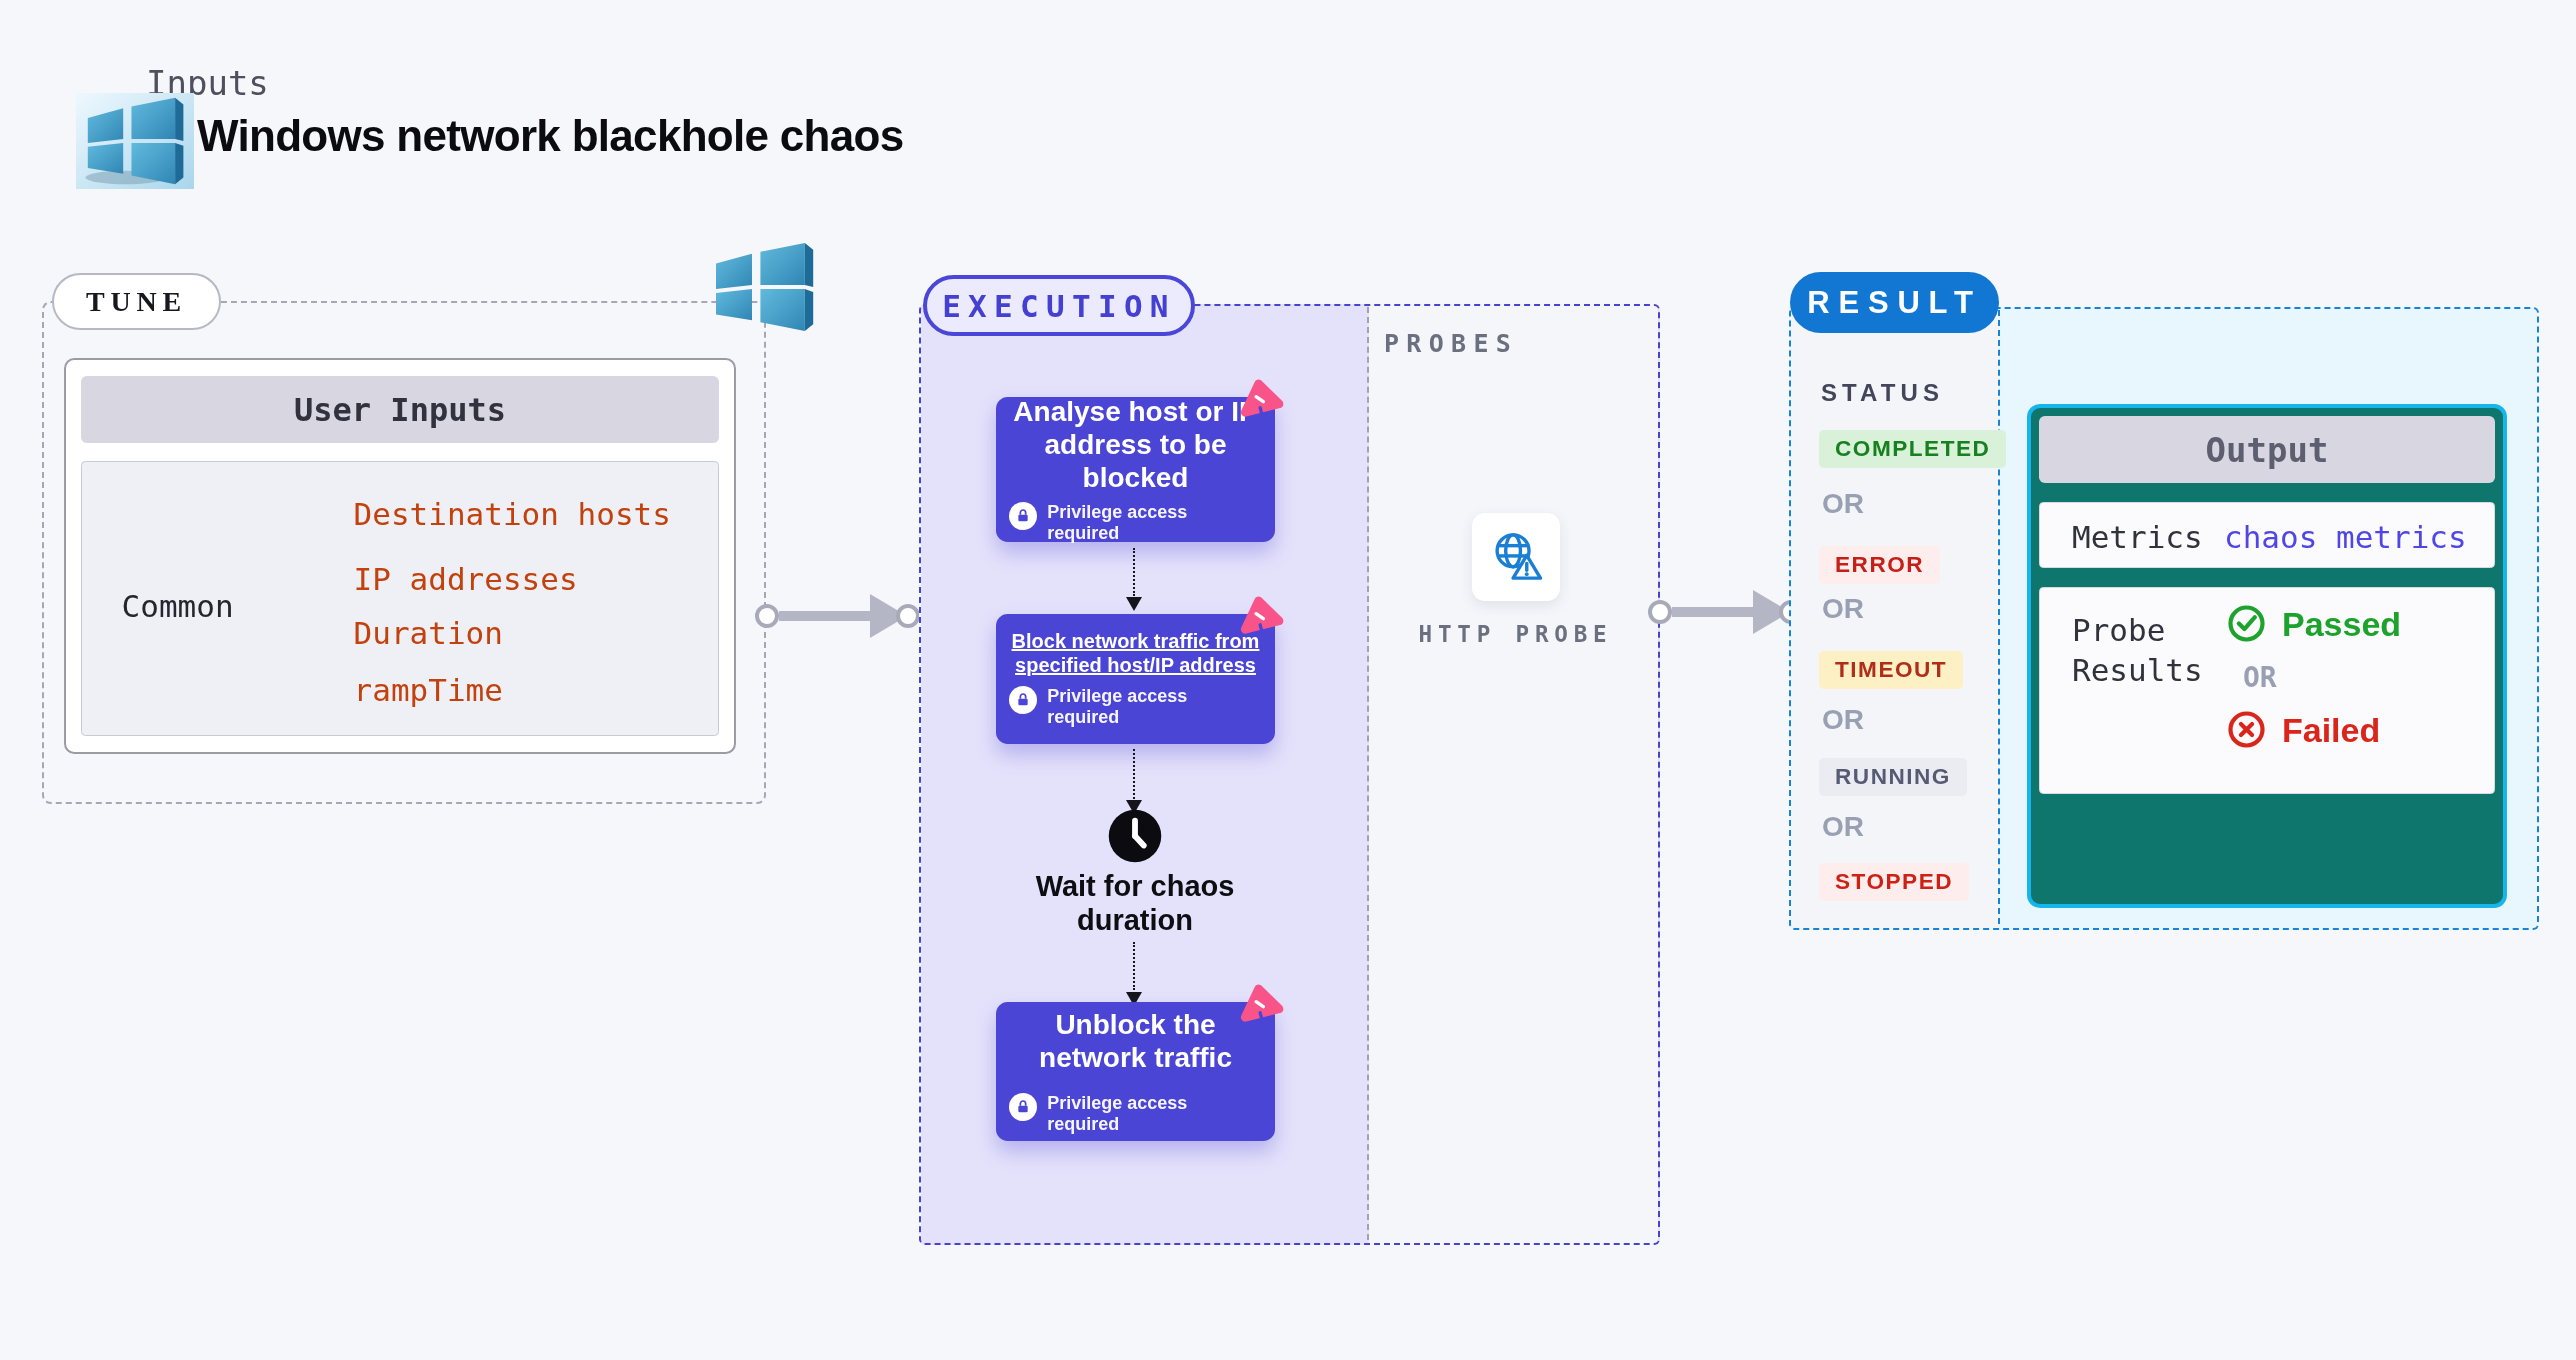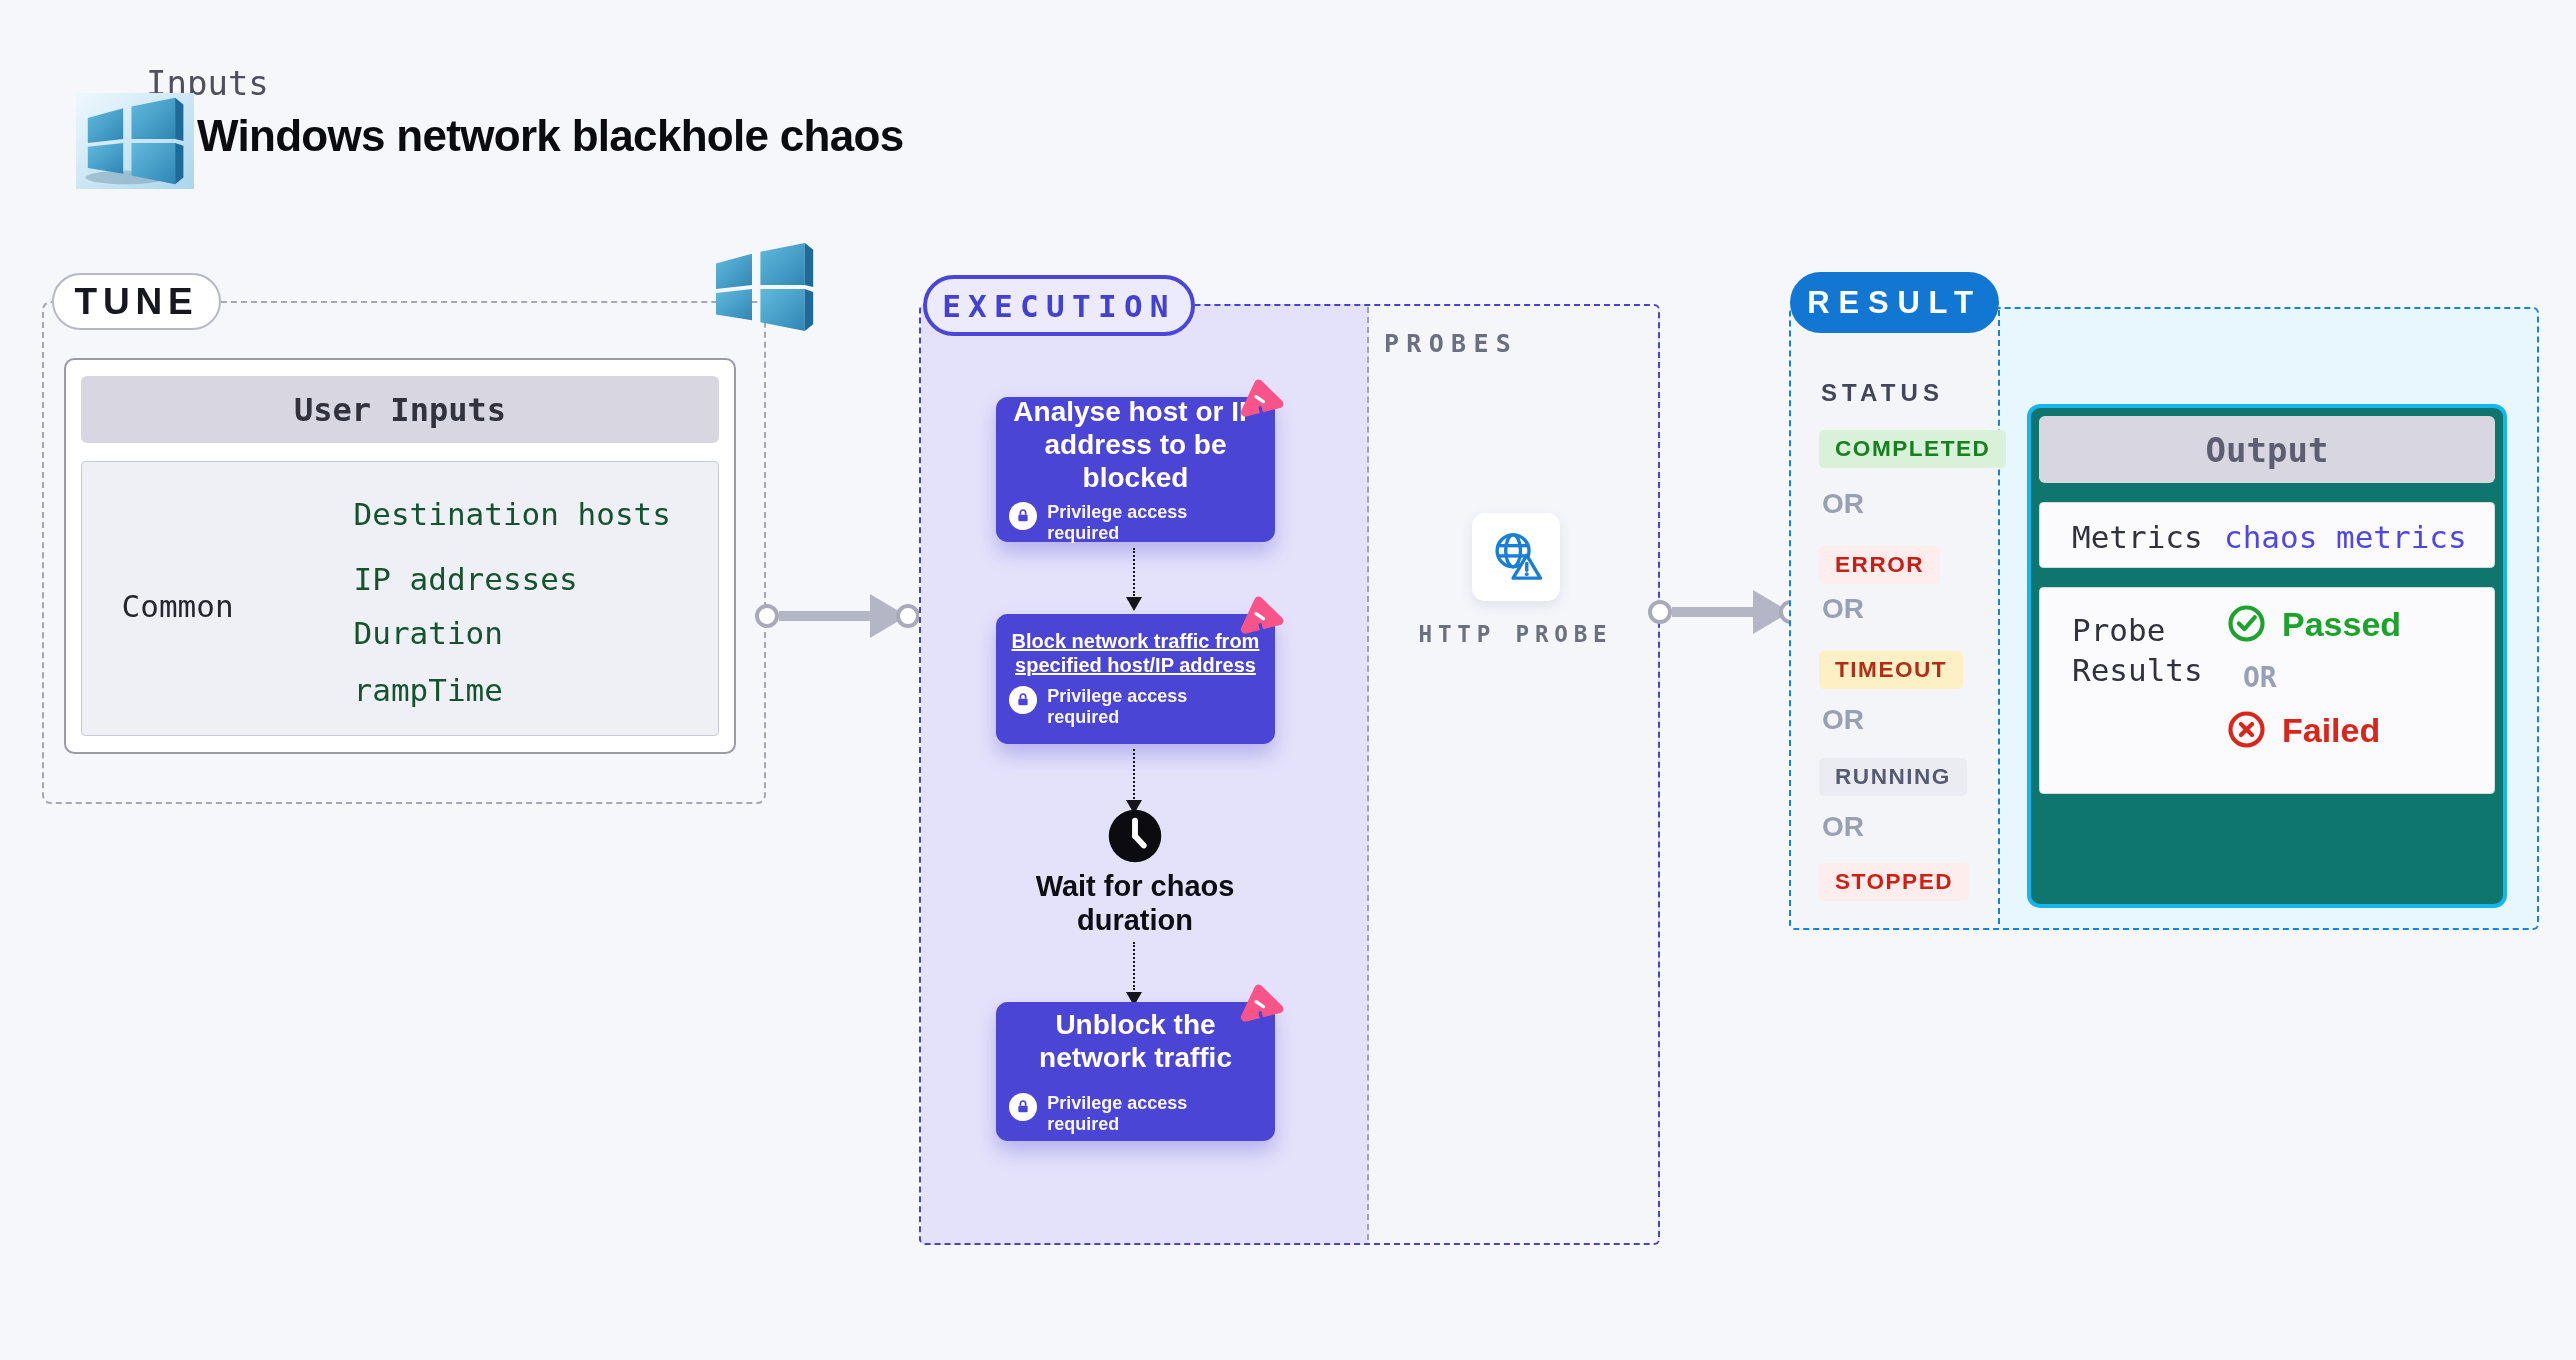--- a/index.html
+++ b/index.html
@@ -16,34 +16,34 @@
   .exec-rect{position:absolute;left:919px;top:304px;width:737px;height:937px;border:2.9px dashed #4743ce;border-radius:5.8px;
              background:linear-gradient(90deg,#e4e2fa 448px,#f5f6fa 448px);}
   .exec-divider{position:absolute;left:1367px;top:307px;height:933px;border-left:2.2px dashed #a0a2ae;}
   .res-rect{position:absolute;left:1789px;top:307px;width:746px;height:619px;border:2.9px dashed #1583d8;border-radius:5.8px;
             background:linear-gradient(90deg,#f4f5f9 208px,#e8f6fd 208px);}
   .res-divider{position:absolute;left:1998px;top:310px;height:614px;border-left:2.9px dashed #1583d8;}
 
   
   .pill{position:absolute;display:flex;align-items:center;justify-content:center;border-radius:44px;box-sizing:border-box;}
   .tune-pill{left:52px;top:273px;width:169px;height:57px;background:#ffffff;border:2.9px solid #b7b8c6;
-             font-family:Liberation Sans, sans-serif;font-weight:700;font-size:37px;letter-spacing:5.8px;color:#17171e;}
+             font-family:Liberation Serif, serif;font-weight:700;font-size:28px;letter-spacing:5.8px;color:#17171e;}
   .exec-pill{left:923px;top:275px;width:272px;height:61px;background:#eceafd;border:4.4px solid #4a47d8;
              font-family:"DejaVu Sans Mono",monospace;font-weight:700;font-size:31px;letter-spacing:7.3px;color:#4340d2;}
   .res-pill{left:1790px;top:272px;width:209px;height:61px;background:#1277d3;
             font-weight:800;font-size:31px;letter-spacing:8.8px;color:#ffffff;}
 
   
   .ui-card{position:absolute;left:64px;top:358px;width:672px;height:396px;background:#ffffff;border:2.9px solid #9b9ba6;border-radius:10.2px;box-sizing:border-box;}
   .ui-card-header{position:absolute;left:14.6px;right:14.6px;top:16px;height:67px;background:#d7d6e1;border-radius:5.8px;
                   display:flex;align-items:center;justify-content:center;
                   font-family:"DejaVu Sans Mono",monospace;font-weight:700;font-size:32px;color:#32323e;}
   .ui-card-body{position:absolute;left:14.6px;right:14.6px;top:101px;height:273px;background:#eff0f6;border:1.5px solid #c9c9d6;border-radius:4.4px;}
   .common-label{position:absolute;left:40px;top:126px;font-family:"DejaVu Sans Mono",monospace;font-size:31px;color:#26262e;}
-  .input-link{position:absolute;left:272px;font-family:"DejaVu Sans Mono",monospace;font-size:31px;color:#14532d;cursor:pointer;}
+  .input-link{position:absolute;left:272px;font-family:"DejaVu Sans Mono",monospace;font-size:31px;color:#c2410c;cursor:pointer;}
 
   
   .h-arrow{position:absolute;display:flex;align-items:center;height:50px;}
   .h-arrow .dot{width:16px;height:16px;border-radius:50%;background:#ffffff;border:4.4px solid #a9aab9;flex:none;}
   .h-arrow .shaft{height:9.5px;background:#b4b5c5;flex:none;}
   .h-arrow .head{width:0;height:0;border-left:37px solid #b4b5c5;border-top:22px solid transparent;border-bottom:22px solid transparent;flex:none;margin-left:-1.5px;}
   .h-arrow .dot.end{margin-left:-10.2px;}
 
   
   .step-box{position:absolute;left:996px;width:279px;background:#4b45d6;border-radius:11.7px;color:#ffffff;

